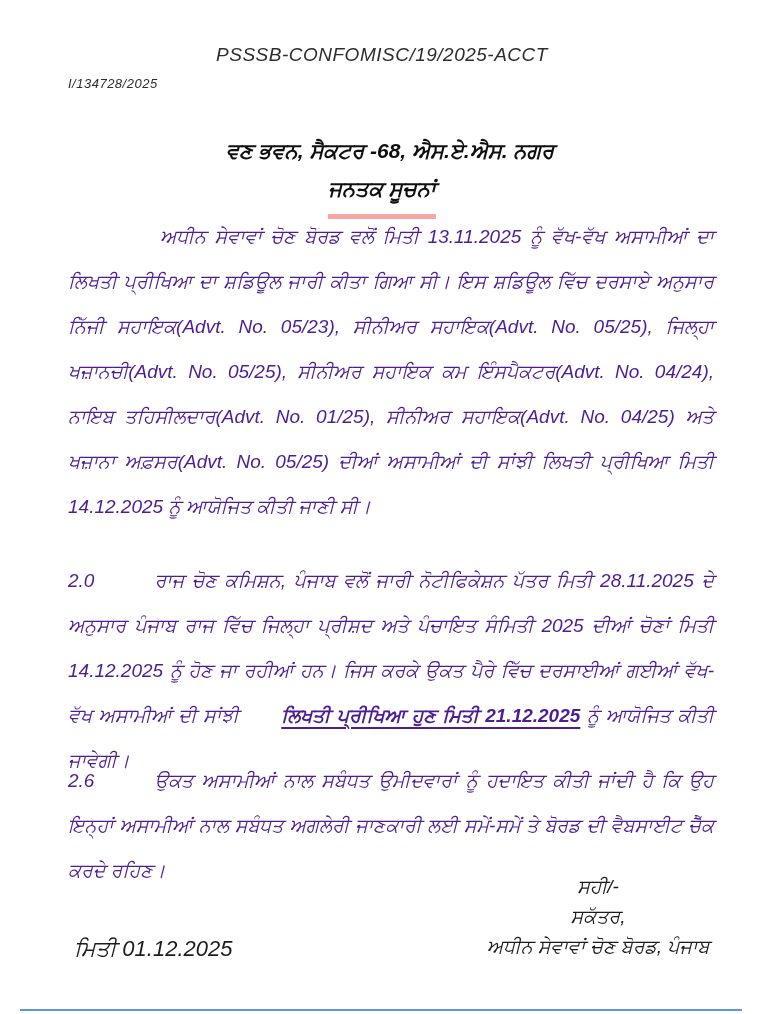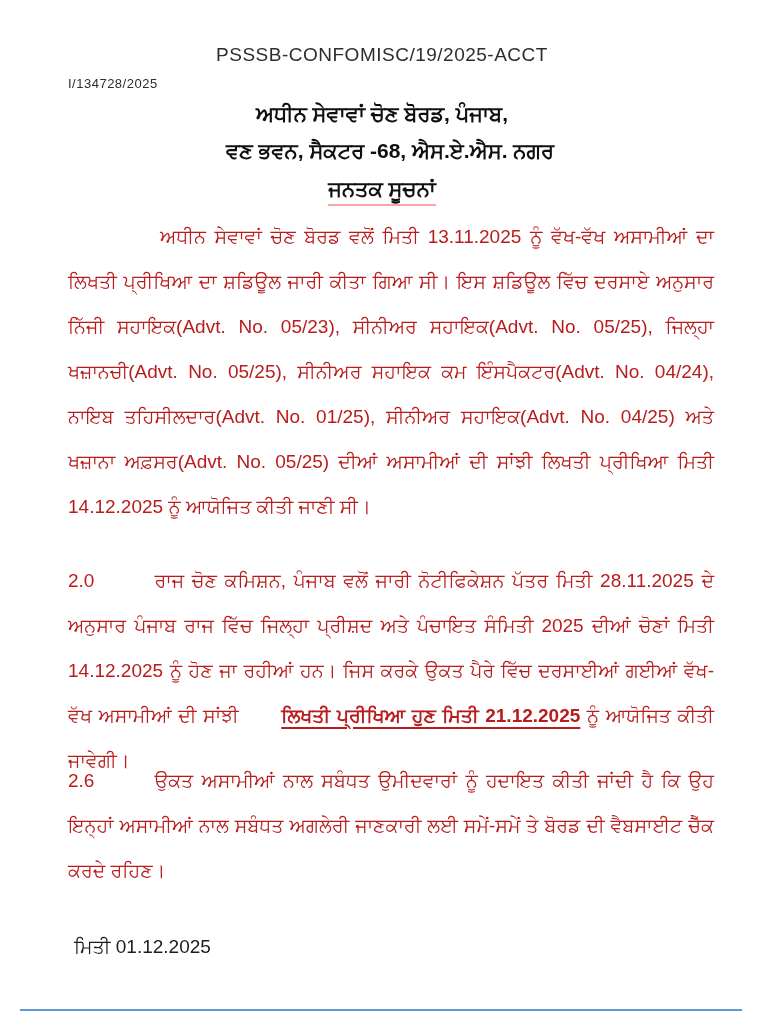--- a/index.html
+++ b/index.html
@@ -5,20 +5,21 @@
   html, body { margin: 0; padding: 0; background: #e8e8e8; }
   .page {
     position: relative;
     width: 764px;
     height: 1014px;
     margin: 0 auto;
     background: #ffffff;
     font-family: "Liberation Sans", "DejaVu Sans", sans-serif;
     color: #1c1c1c;
     overflow: hidden;
+    font-style: italic;
   }
   .ref-number {
     position: absolute;
     top: 44px; left: 0; width: 100%;
     text-align: center;
     font-size: 19px;
     letter-spacing: 0.5px;
     color: #2d2d2d;
     font-weight: 400;
   }
@@ -47,31 +48,31 @@
   }
   .notice-title {
     position: absolute;
     top: 177px; left: 0; width: 100%;
     text-align: center;
     font-size: 21px;
     font-weight: 700;
     color: #0f0f0f;
   }
   .notice-title .underlined {
-    border-bottom: 2px solid #fca5a5;
-    padding-bottom: 4px;
+    border-bottom: 5px solid #fca5a5;
+    padding-bottom: 14px;
   }
   .para {
     position: absolute;
     left: 68px;
     width: 646px;
     font-size: 19px;
     line-height: 45px;
     text-align: justify;
-    color: #b91c1c;
+    color: #4c1d95;
   }
   .para-1 { top: 214px; text-indent: 92px; }
   .para-2 { top: 558px; }
   .para-3 { top: 758px; }
   .para-number { display: inline; }
   .num-gap { display: inline-block; width: 60px; }
   .highlight {
     font-weight: 700;
     text-decoration: underline;
     text-underline-offset: 5px;
@@ -85,59 +86,63 @@
     width: 300px;
     text-align: center;
     font-size: 19px;
     line-height: 30px;
     color: #1c1c1c;
   }
   .date-line {
     position: absolute;
     top: 936px;
     left: 74px;
-    font-size: 19px;
+    font-size: 22px;
     color: #1c1c1c;
   }
   .bottom-accent-line {
     position: absolute;
     left: 20px;
     right: 22px;
     bottom: 3px;
     height: 2px;
     background: #5b9bd5;
   }
 </style>
 </head>
 <body>
 
 <div class="page">
 
   <div class="ref-number">PSSSB-CONFOMISC/19/2025-ACCT</div>
 
   <div class="file-number">I/134728/2025</div>
 
-  <div class="org-line1">ਅਧੀਨ ਸੇਵਾਵਾਂ ਚੋਣ ਬੋਰਡ, ਪੰਜਾਬ,</div>
 
   <div class="org-line2">ਵਣ ਭਵਨ, ਸੈਕਟਰ -68, ਐਸ.ਏ.ਐਸ. ਨਗਰ</div>
 
   <div class="notice-title">
     <span class="underlined">ਜਨਤਕ ਸੂਚਨਾਂ</span>
   </div>
 
   <div class="para para-1">
     <span>ਅਧੀਨ ਸੇਵਾਵਾਂ ਚੋਣ ਬੋਰਡ ਵਲੋਂ ਮਿਤੀ 13.11.2025 ਨੂੰ ਵੱਖ-ਵੱਖ ਅਸਾਮੀਆਂ ਦਾ ਲਿਖਤੀ ਪ੍ਰੀਖਿਆ ਦਾ ਸ਼ਡਿਊਲ ਜਾਰੀ ਕੀਤਾ ਗਿਆ ਸੀ। ਇਸ ਸ਼ਡਿਊਲ ਵਿੱਚ ਦਰਸਾਏ ਅਨੁਸਾਰ ਨਿੱਜੀ ਸਹਾਇਕ(Advt. No. 05/23), ਸੀਨੀਅਰ ਸਹਾਇਕ(Advt. No. 05/25), ਜਿਲ੍ਹਾ ਖਜ਼ਾਨਚੀ(Advt. No. 05/25), ਸੀਨੀਅਰ ਸਹਾਇਕ ਕਮ ਇੰਸਪੈਕਟਰ(Advt. No. 04/24), ਨਾਇਬ ਤਹਿਸੀਲਦਾਰ(Advt. No. 01/25), ਸੀਨੀਅਰ ਸਹਾਇਕ(Advt. No. 04/25) ਅਤੇ ਖਜ਼ਾਨਾ ਅਫ਼ਸਰ(Advt. No. 05/25) ਦੀਆਂ ਅਸਾਮੀਆਂ ਦੀ ਸਾਂਝੀ ਲਿਖਤੀ ਪ੍ਰੀਖਿਆ ਮਿਤੀ 14.12.2025 ਨੂੰ ਆਯੋਜਿਤ ਕੀਤੀ ਜਾਣੀ ਸੀ।</span>
   </div>
 
   <div class="para para-2">
     <span class="para-number">2.0</span><span class="num-gap"></span><span>ਰਾਜ ਚੋਣ ਕਮਿਸ਼ਨ, ਪੰਜਾਬ ਵਲੋਂ ਜਾਰੀ ਨੋਟੀਫਿਕੇਸ਼ਨ ਪੱਤਰ ਮਿਤੀ 28.11.2025 ਦੇ ਅਨੁਸਾਰ ਪੰਜਾਬ ਰਾਜ ਵਿੱਚ ਜਿਲ੍ਹਾ ਪ੍ਰੀਸ਼ਦ ਅਤੇ ਪੰਚਾਇਤ ਸੰਮਿਤੀ 2025 ਦੀਆਂ ਚੋਣਾਂ ਮਿਤੀ 14.12.2025 ਨੂੰ ਹੋਣ ਜਾ ਰਹੀਆਂ ਹਨ। ਜਿਸ ਕਰਕੇ ਉਕਤ ਪੈਰੇ ਵਿੱਚ ਦਰਸਾਈਆਂ ਗਈਆਂ ਵੱਖ-ਵੱਖ ਅਸਾਮੀਆਂ ਦੀ ਸਾਂਝੀ </span><span class="highlight">ਲਿਖਤੀ ਪ੍ਰੀਖਿਆ ਹੁਣ ਮਿਤੀ 21.12.2025</span><span> ਨੂੰ ਆਯੋਜਿਤ ਕੀਤੀ ਜਾਵੇਗੀ।</span>
   </div>
 
   <div class="para para-3">
     <span class="para-number">2.6</span><span class="num-gap"></span><span>ਉਕਤ ਅਸਾਮੀਆਂ ਨਾਲ ਸਬੰਧਤ ਉਮੀਦਵਾਰਾਂ ਨੂੰ ਹਦਾਇਤ ਕੀਤੀ ਜਾਂਦੀ ਹੈ ਕਿ ਉਹ ਇਨ੍ਹਾਂ ਅਸਾਮੀਆਂ ਨਾਲ ਸਬੰਧਤ ਅਗਲੇਰੀ ਜਾਣਕਾਰੀ ਲਈ ਸਮੇਂ-ਸਮੇਂ ਤੇ ਬੋਰਡ ਦੀ ਵੈਬਸਾਈਟ ਚੈੱਕ ਕਰਦੇ ਰਹਿਣ।</span>
   </div>
 
+  <div class="signature-block">
+    <div>ਸਹੀ/-</div>
+    <div>ਸਕੱਤਰ,</div>
+    <div>ਅਧੀਨ ਸੇਵਾਵਾਂ ਚੋਣ ਬੋਰਡ, ਪੰਜਾਬ</div>
+  </div>
 
   <div class="date-line">ਮਿਤੀ 01.12.2025</div>
 
   <div class="bottom-accent-line"></div>
 
 </div>
 
 </body></html>

